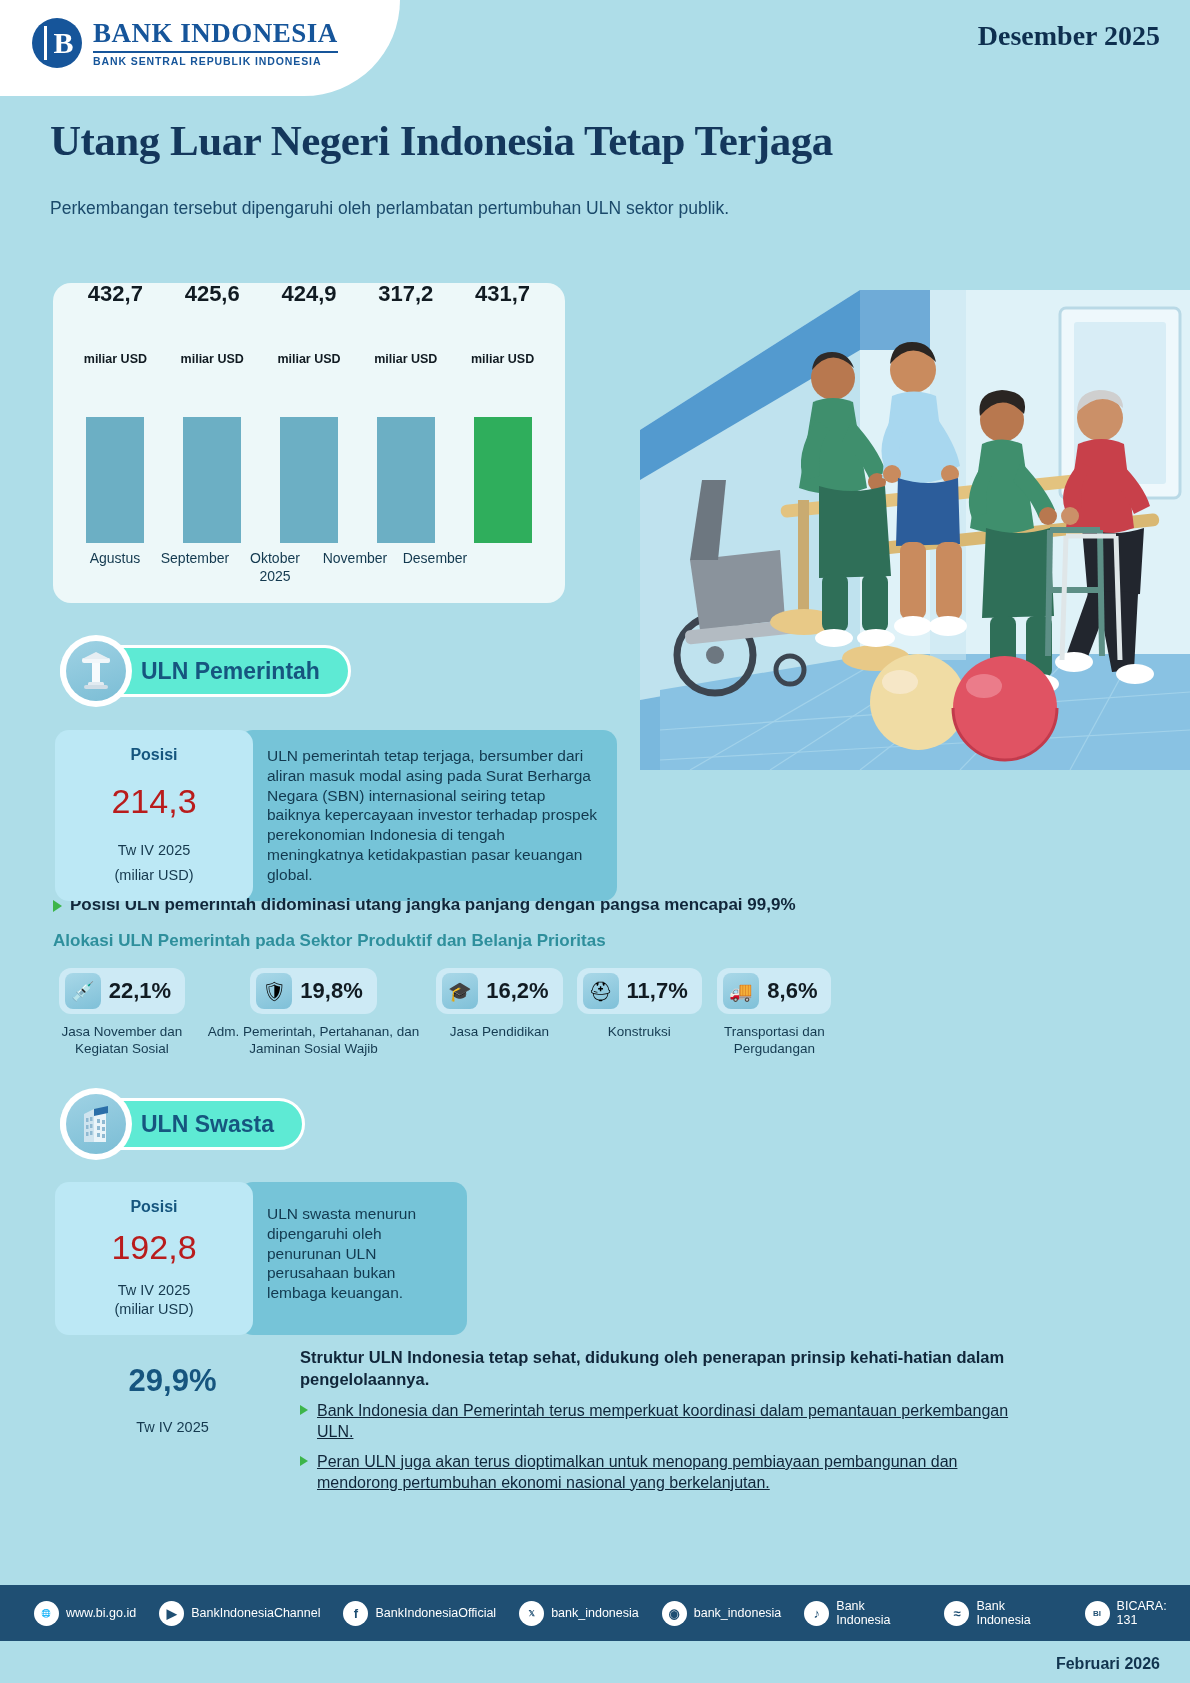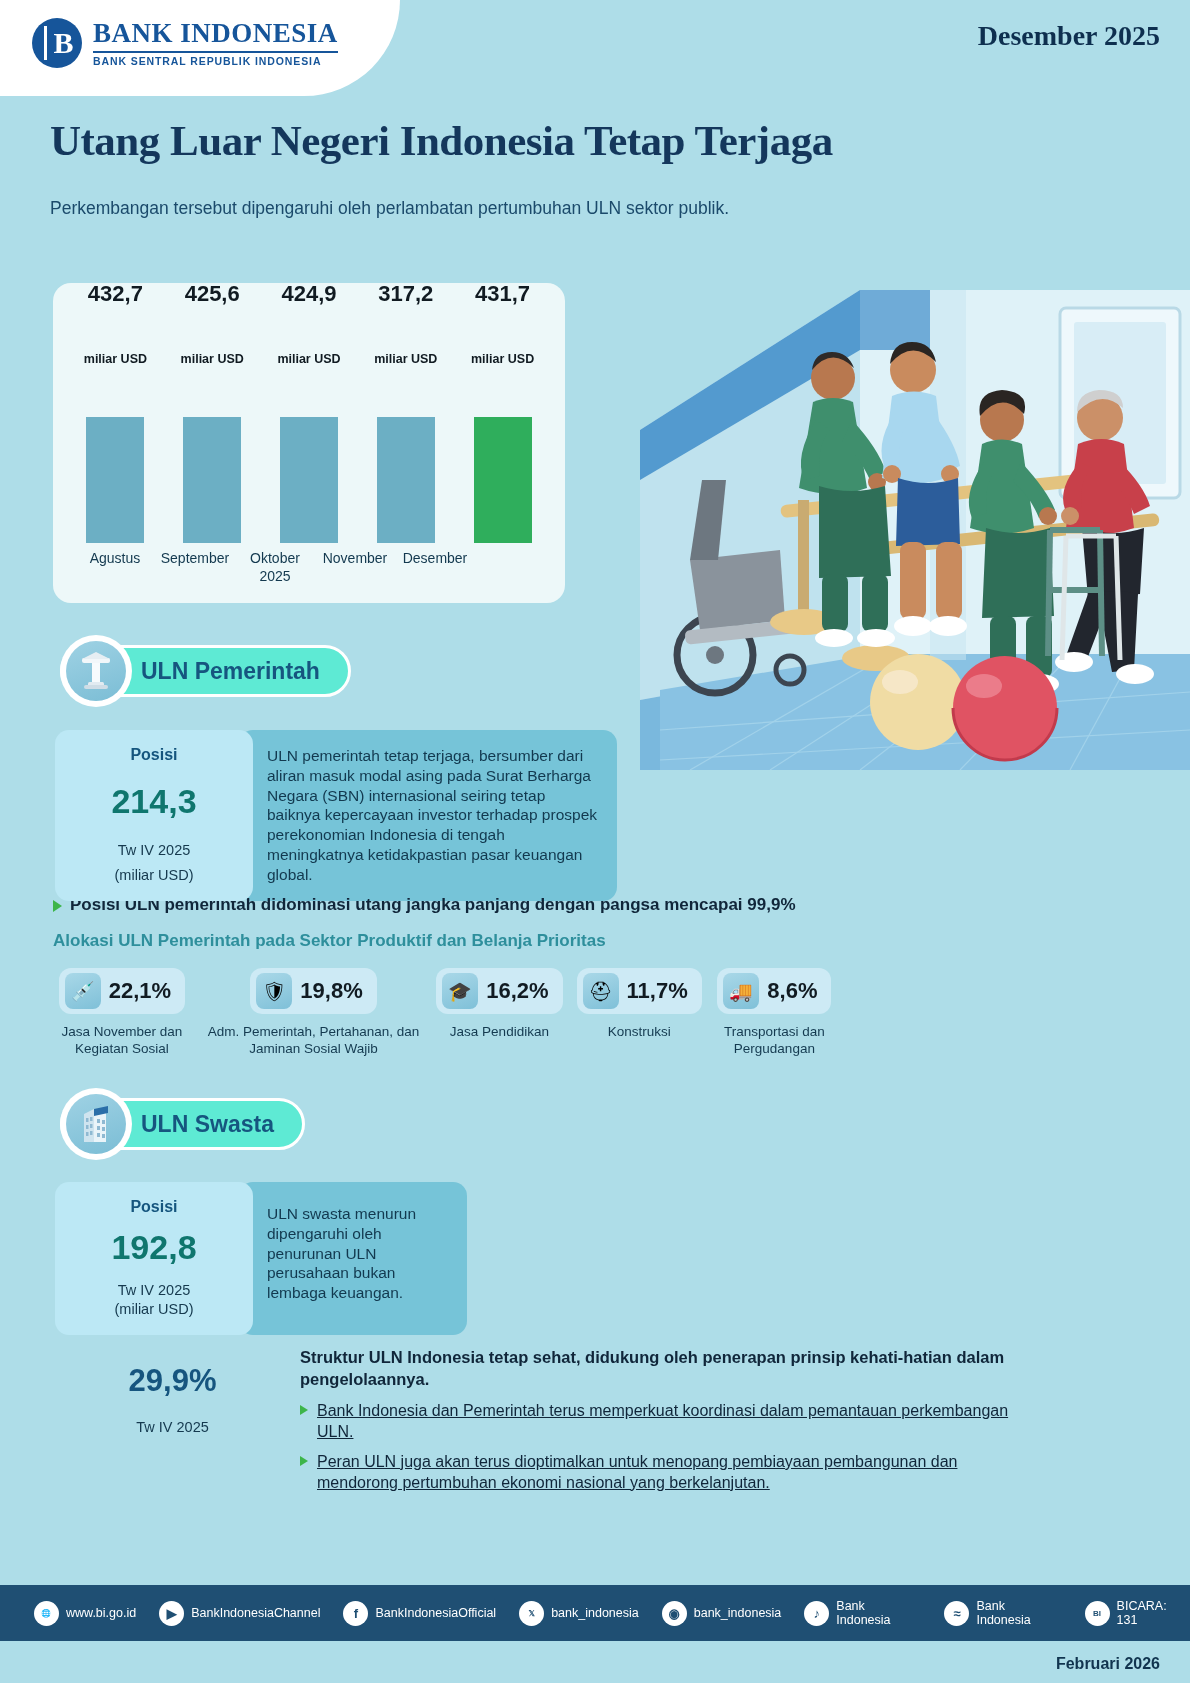--- a/index.html
+++ b/index.html
@@ -128,21 +128,21 @@
 
   
   .posisi-row { position: absolute; display: flex; align-items: stretch; }
   .posisi-box {
     width: 198px; background: #bce8f5; border-radius: 14px;
     display: flex; flex-direction: column; align-items: center;
     justify-content: space-between; padding: 16px 8px; z-index: 2;
   }
   .posisi-label { font-size: 16px; font-weight: bold; color: #15557e; }
   .posisi-val {
-    font-size: 34px; font-weight: bold; color: #0f766e; margin: 12px 0 14px 0;
+    font-size: 34px; font-weight: normal; color: #b91c1c; margin: 12px 0 14px 0;
   }
   .posisi-sub { font-size: 14.5px; color: #15394e; text-align: center; line-height: 1.3; }
   .posisi-text {
     background: #76c4d8; border-radius: 14px; margin-left: -14px;
     padding: 16px 16px 16px 28px; font-size: 15.5px;
     color: #12394f; line-height: 1.28; display: flex; align-items: center;
   }
 
   
   .bullet-line {

